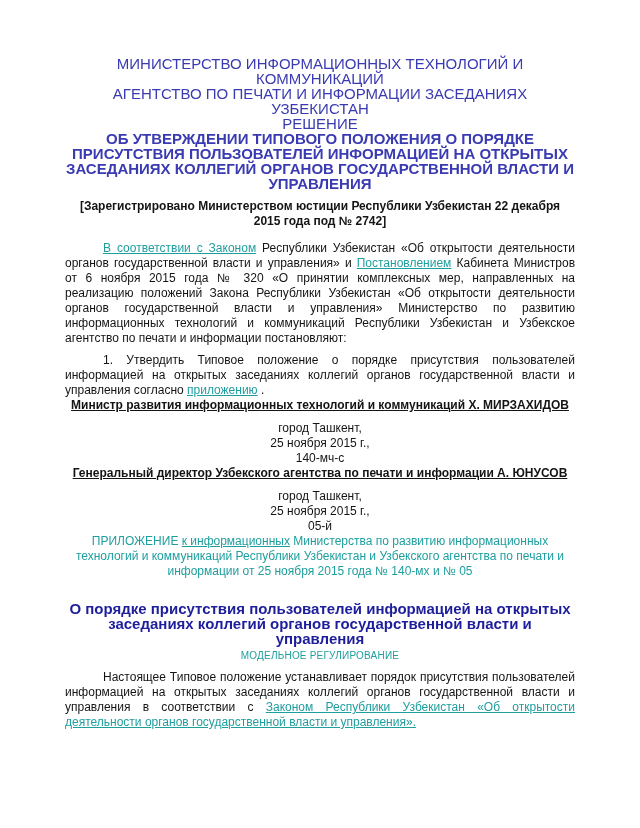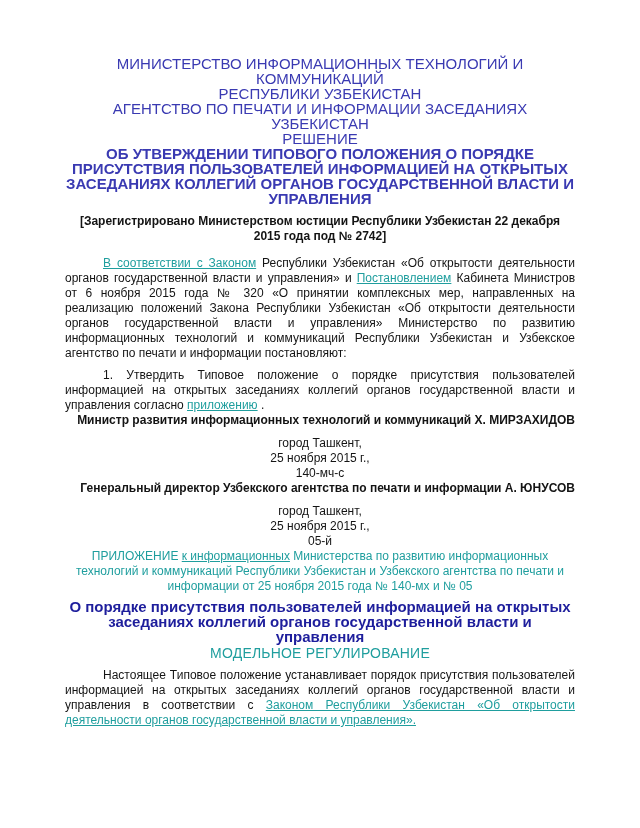--- a/index.html
+++ b/index.html
@@ -13,48 +13,47 @@
     font-size: 12px;
     line-height: 15px;
     color: var(--text-color, #141414);
     overflow: hidden;
   }
   .content {
     padding: 56px 65px 0 65px;
     width: 640px;
   }
   .c { text-align: center; }
-  .r { text-align: right; }
+  .r { text-align: center; text-decoration: underline; }
   .j { text-align: justify; text-indent: 38px; margin-top: 7px; }
   .b { font-weight: bold; }
   .blue  { color: var(--accent-blue, #3a3ab2); }
   .navy  { color: var(--accent-navy, #1e1e9c); }
   .teal  { color: var(--teal, #1f9e9e); }
   .hdr   { font-size: 15px; }
-  .model { font-size: 14px; letter-spacing: 0.2px; }
+  .model { font-size: 10px; letter-spacing: 0.2px; }
   a.doclink {
     color: var(--teal, #1f9e9e);
     text-decoration: underline;
     cursor: pointer;
   }
   .mt8  { margin-top: 8px; }
   .mt10 { margin-top: 8px; }
   .mt12 { margin-top: 12px; }
-  .mt22 { margin-top: 5px; }
+  .mt22 { margin-top: 22px; }
   .mt2  { margin-top: 2px; }
 </style>
 </head>
 <body>
 
 <div class="page">
   <div class="content">
 
     <div>
       <div class="c blue hdr">МИНИСТЕРСТВО ИНФОРМАЦИОННЫХ ТЕХНОЛОГИЙ И КОММУНИКАЦИЙ</div>
-      <div class="c blue hdr">РЕСПУБЛИКИ УЗБЕКИСТАН</div>
       <div class="c blue hdr">АГЕНТСТВО ПО ПЕЧАТИ И ИНФОРМАЦИИ ЗАСЕДАНИЯХ УЗБЕКИСТАН</div>
       <div class="c blue hdr">РЕШЕНИЕ</div>
     </div>
 
     <div class="c blue hdr b">ОБ УТВЕРЖДЕНИИ ТИПОВОГО ПОЛОЖЕНИЯ О ПОРЯДКЕ ПРИСУТСТВИЯ ПОЛЬЗОВАТЕЛЕЙ ИНФОРМАЦИЕЙ НА ОТКРЫТЫХ ЗАСЕДАНИЯХ КОЛЛЕГИЙ ОРГАНОВ ГОСУДАРСТВЕННОЙ ВЛАСТИ И УПРАВЛЕНИЯ</div>
 
     <div class="c b mt10">[Зарегистрировано Министерством юстиции Республики Узбекистан 22 декабря 2015 года под № 2742]</div>
 
     <div class="j mt12"><a class="doclink">В соответствии с Законом</a><span> Республики Узбекистан «Об открытости деятельности органов государственной власти и управления» и </span><a class="doclink">Постановлением</a><span> Кабинета Министров от 6 ноября 2015 года № 320 «О принятии комплексных мер, направленных на реализацию положений Закона Республики Узбекистан «Об открытости деятельности органов государственной власти и управления» Министерство по развитию информационных технологий и коммуникаций Республики Узбекистан и Узбекское агентство по печати и информации постановляют:</span></div>
 

